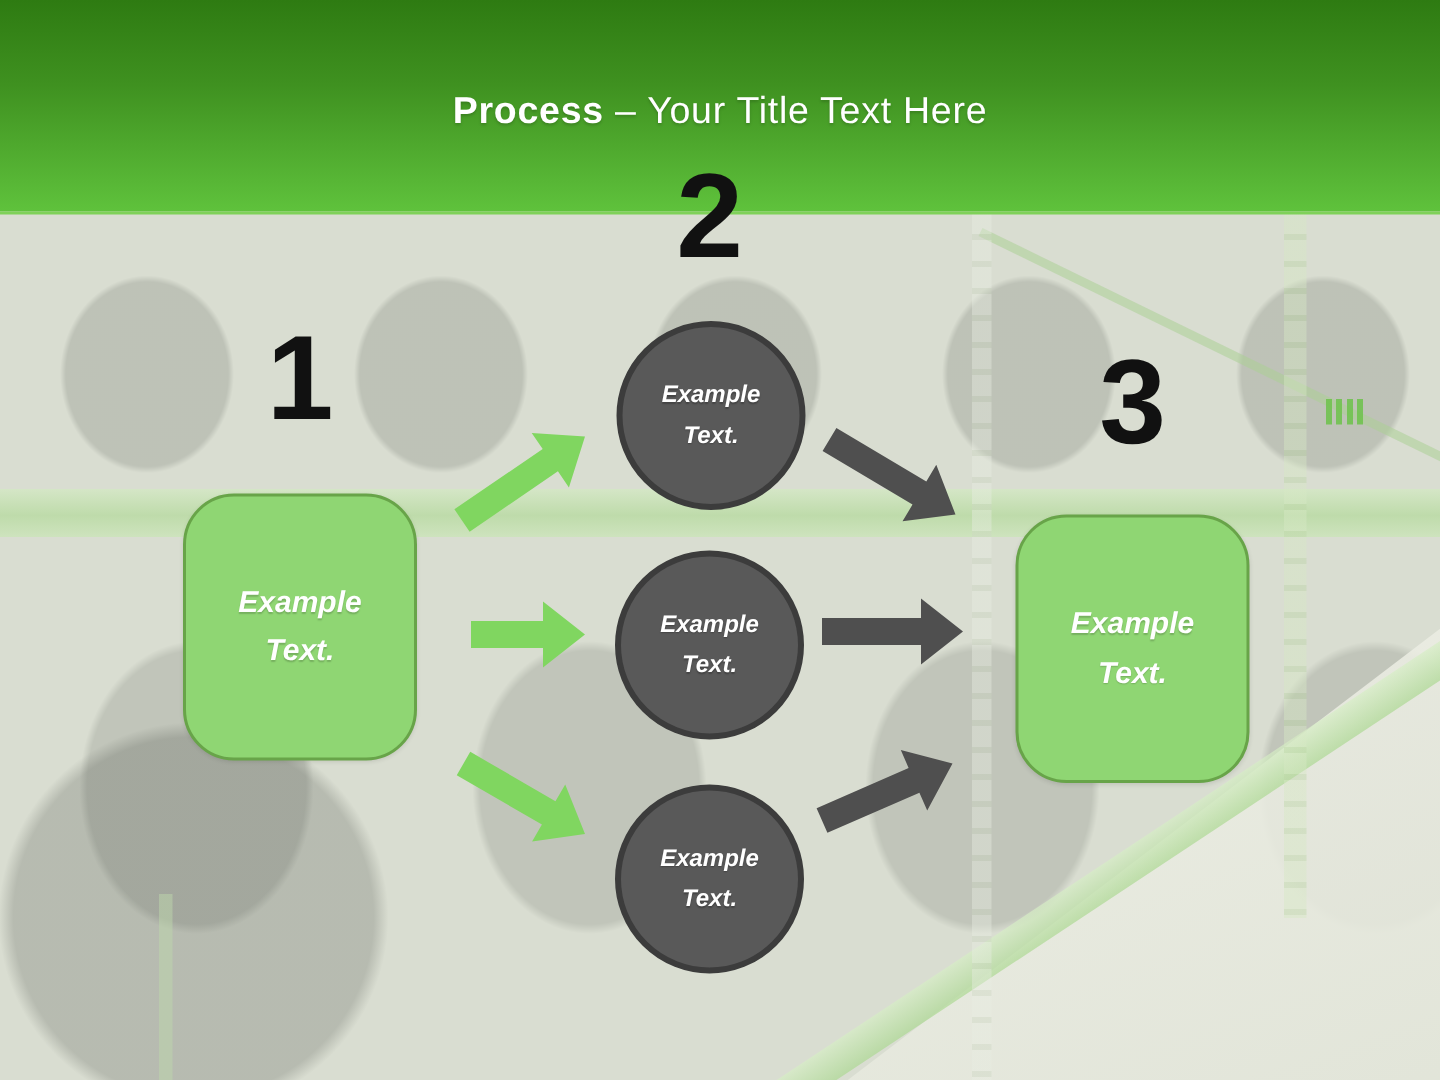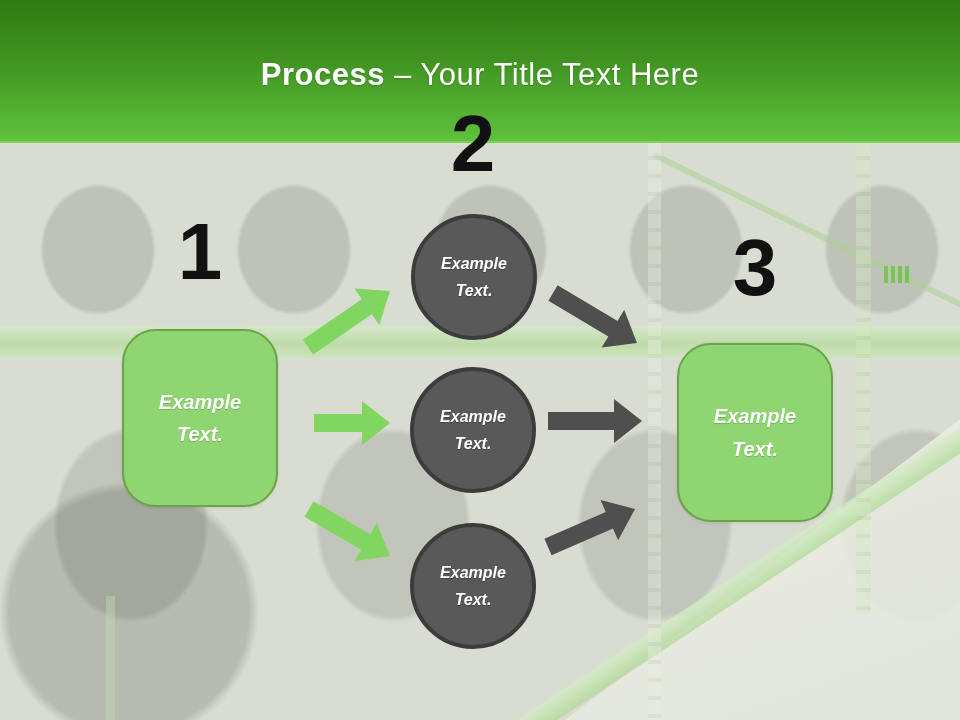--- a/index.html
+++ b/index.html
@@ -85,21 +85,21 @@
     left: 0; top: 0; width: 960px; height: 143px;
     background: linear-gradient(180deg, #2e7b12 0%, #3f9120 40%, #5fc23c 100%);
     border-bottom: 2px solid #7fd159;
     z-index: 5;
     display: flex;
     align-items: center;
     justify-content: center;
   }
   .header .slide-title {
     margin-top: 8px;
-    font-size: 31px;
+    font-size: 25px;
     color: #ffffff;
     letter-spacing: 0.5px;
     text-shadow: 0 1px 2px rgba(0,0,0,0.18);
     white-space: pre;
   }
   .slide-title .title-bold { font-weight: bold; }
   .slide-title .title-rest { font-weight: normal; }
 
   
   .step-number {

